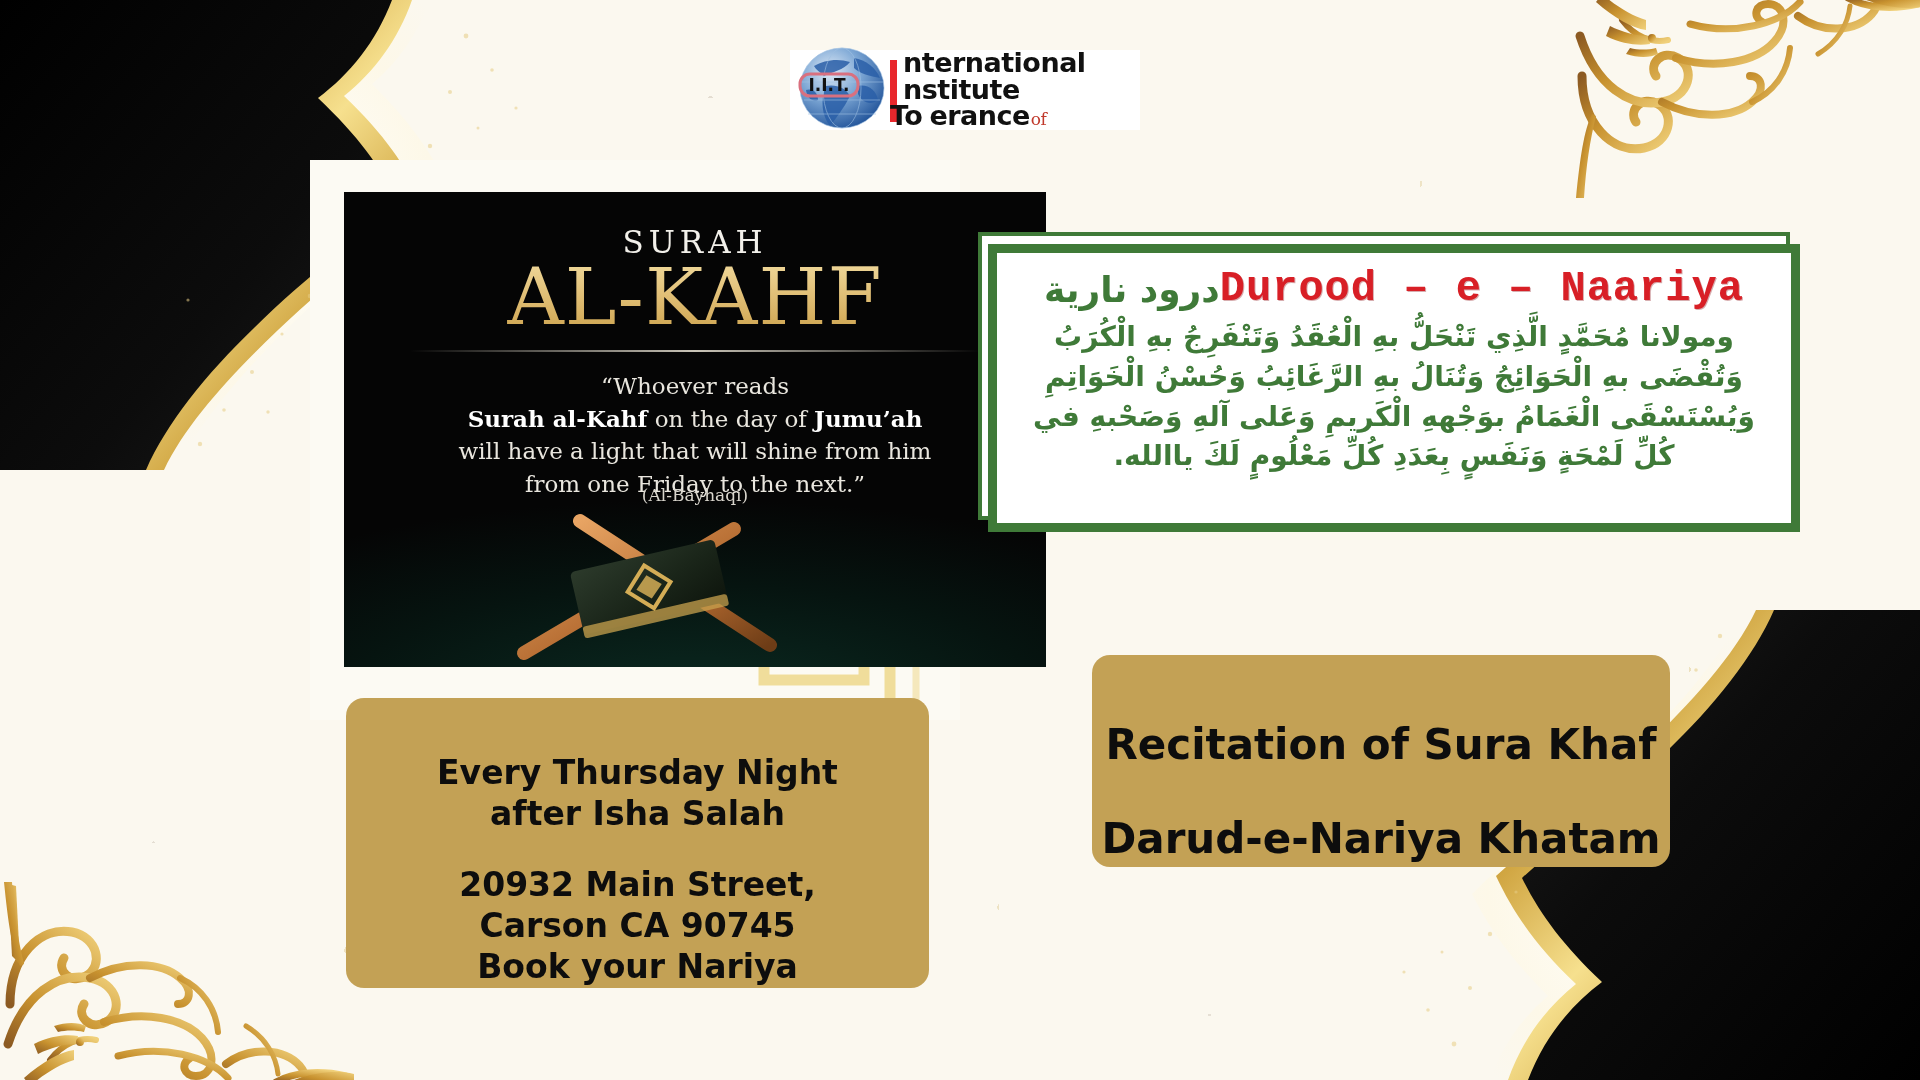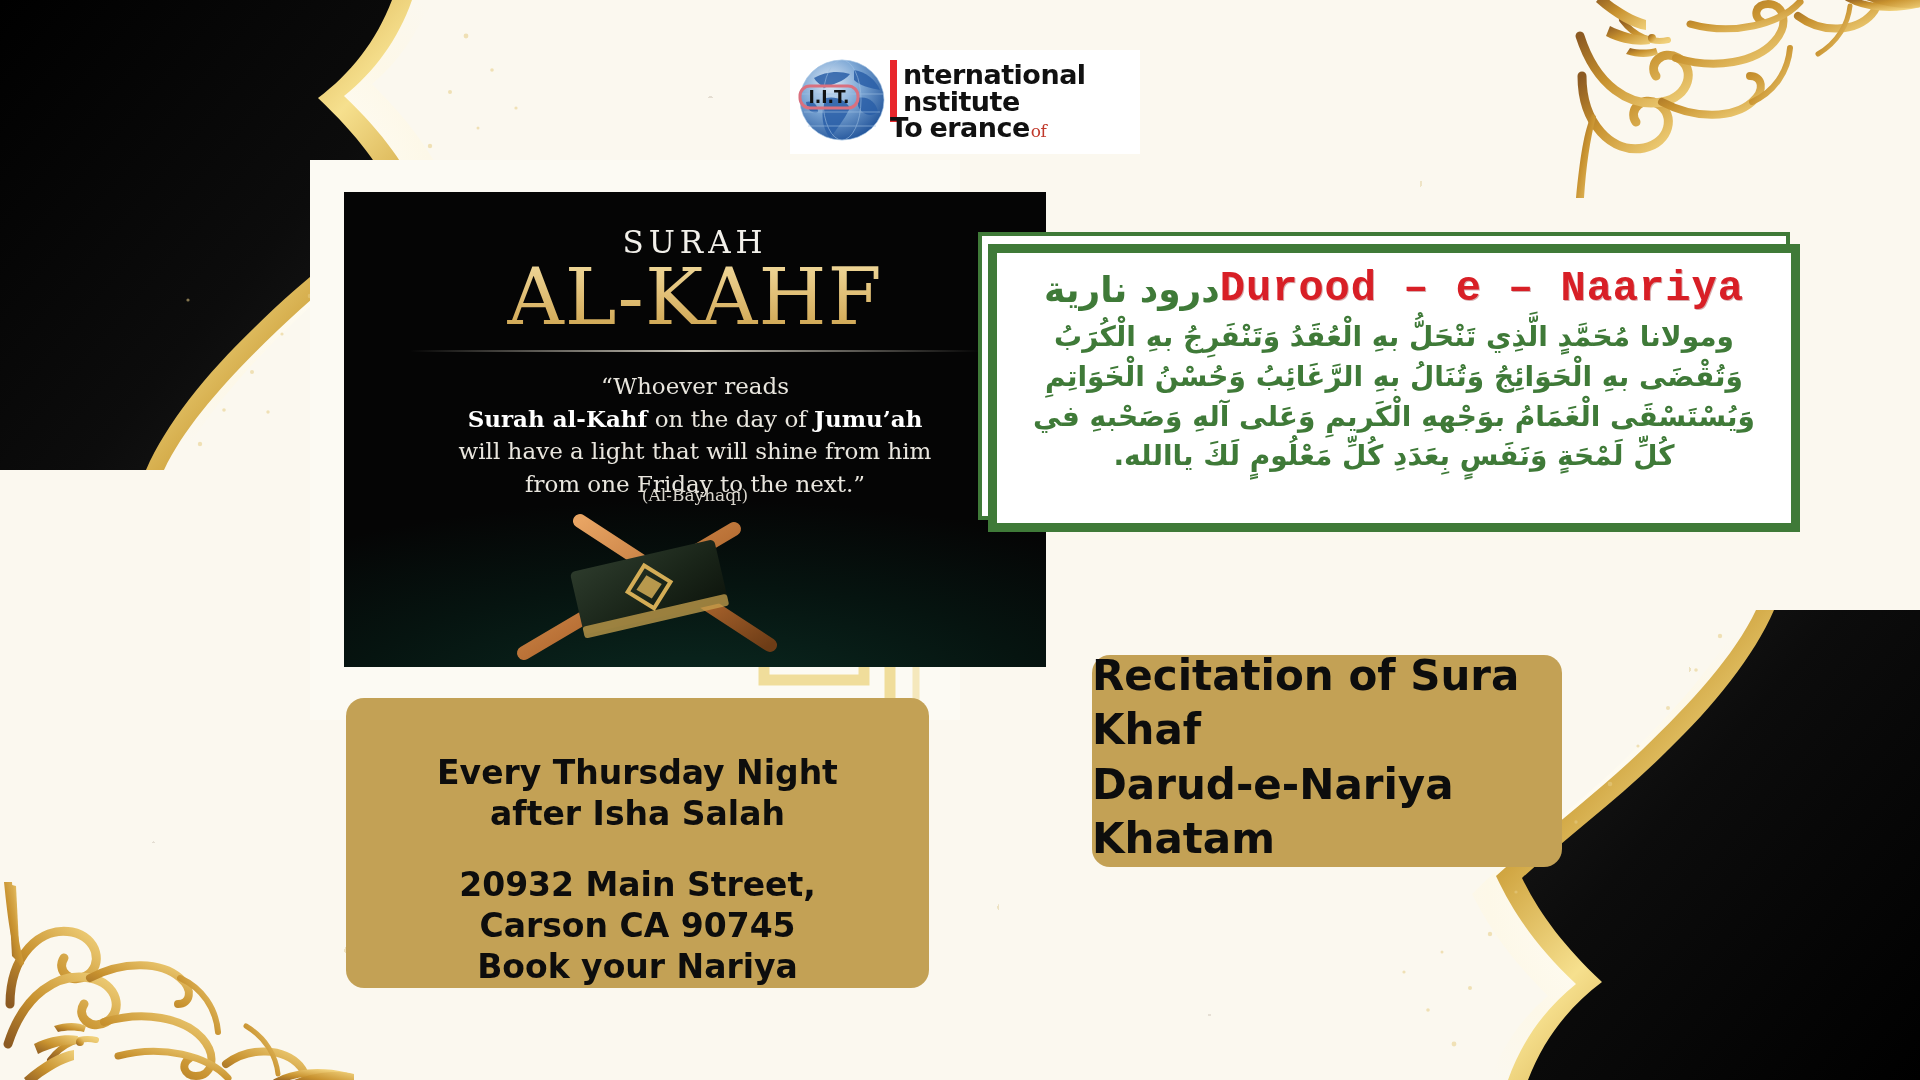--- a/index.html
+++ b/index.html
@@ -42,21 +42,21 @@
   
   .corner-art { position: absolute; pointer-events: none; }
   #corner-tl { left: 0; top: 0; width: 560px; height: 470px; }
   #corner-br { right: 0; bottom: 0; width: 560px; height: 470px; transform: scaleX(-1) scaleY(-1); }
   #orn-bl { left: -6px; bottom: -6px; width: 360px; height: 360px; }
   #orn-tr { right: -6px; top: -6px; width: 360px; height: 360px; transform: scaleY(-1); }
 
   
   #logo-block {
     position: absolute; left: 790px; top: 50px;
-    width: 350px; height: 104px;
+    width: 350px; height: 80px;
     background: #ffffff;
     display: flex; align-items: center;
   }
   #logo-globe { width: 100px; height: 96px; flex: 0 0 auto; margin-left: 2px; }
   #logo-text {
     position: relative; display: flex; flex-direction: column;
     justify-content: center; height: 100%; margin-left: -2px;
   }
   .logo-bar {
     position: absolute; left: 0; top: 10px;
@@ -172,21 +172,21 @@
   .gold-box {
     position: absolute;
     background: #c3a155;
     border-radius: 18px;
     display: flex; flex-direction: column;
     align-items: center; justify-content: flex-end;
     font-family: "DejaVu Sans", sans-serif;
     font-weight: 700; color: #0d0d0d;
   }
   #gold-left { left: 346px; top: 698px; width: 583px; height: 290px; }
-  #gold-right { left: 1092px; top: 655px; width: 470px; height: 212px; }
+  #gold-right { left: 1092px; top: 655px; width: 578px; height: 212px; gap: 40px; }
   #gold-left .gl-line { font-size: 33px; line-height: 1.24; }
   #gold-left .gl-gap { height: 30px; }
   #gold-right .gr-line { font-size: 42px; line-height: 1.3; }
 </style>
 </head>
 <body>
 
 <div id="stage">
 
   <div class="speckles"></div>

